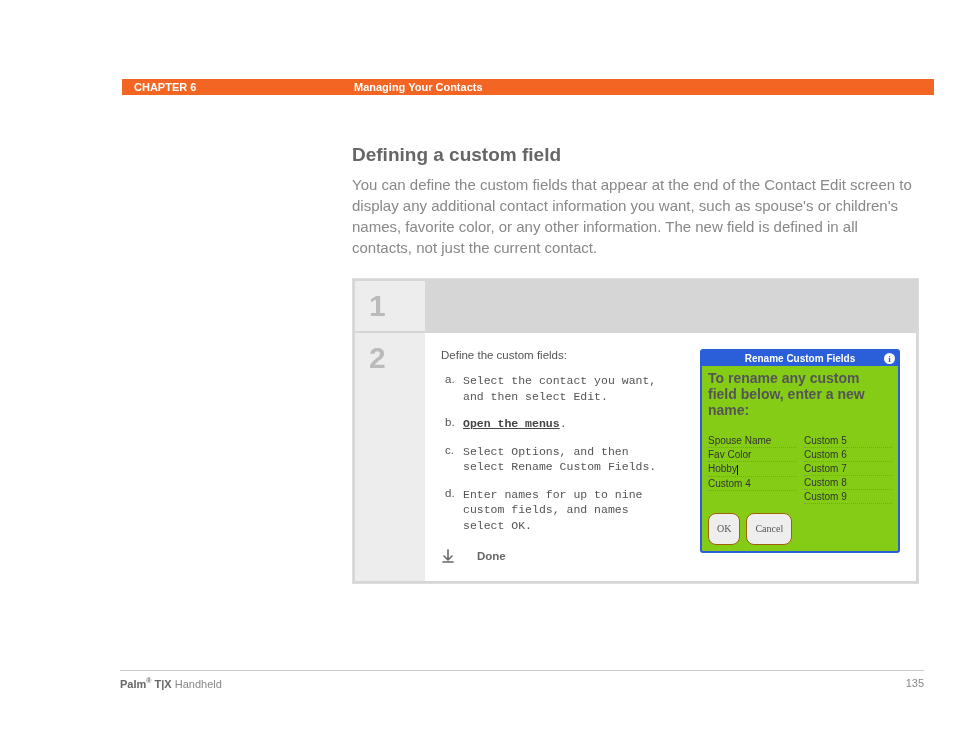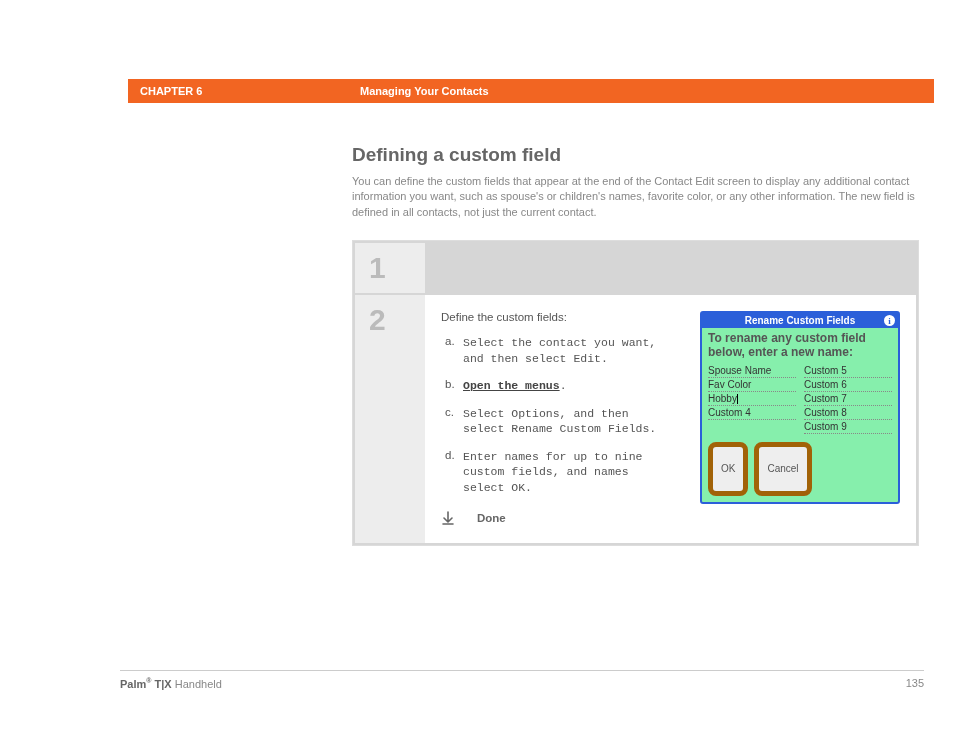--- a/index.html
+++ b/index.html
@@ -1,27 +1,27 @@
 <!DOCTYPE html>
 <html><head>
   <meta charset="utf-8">
   <style>
     * { box-sizing: border-box; margin: 0; padding: 0; }
     body { width: 954px; height: 738px; background: #fff; font-family: Arial, Helvetica, sans-serif; color: #555; position: relative; }
     
-    .header-bar { position: absolute; top: 79px; left: 8px; right: 0; height: 24px; display: flex; }
+    .header-bar { position: absolute; top: 79px; left: 2px; right: 0; height: 16px; display: flex; }
     .header-left-gap { width: 120px; }
     .header-orange { flex: 1; background: #f26522; display: flex; align-items: center; color: #fff; font-size: 11px; font-weight: bold; }
     .chapter-label { padding-left: 12px; width: 232px; }
     .managing-label { }
     .header-right-gap { width: 20px; }
     
     .content { position: absolute; top: 144px; left: 352px; width: 567px; }
     .section-title { font-size: 19px; font-weight: bold; color: #666; margin-bottom: 8px; }
-    .section-desc { font-size: 11px; line-height: 1.4; color: #888; margin-bottom: 20px; }
+    .section-desc { font-size: 15px; line-height: 1.4; color: #888; margin-bottom: 20px; }
     
     .step-container { border: 1px solid #ddd; background: #d6d6d6; }
     .step-row { display: flex; margin: 2px; margin-bottom: 0; }
     .step-row:last-child { margin-bottom: 2px; }
     .step-num-cell { width: 70px; background: #ededed; display: flex; align-items: flex-start; justify-content: flex-start; padding: 10px 14px; }
     .step-num { font-size: 30px; font-weight: bold; color: #bbb; line-height: 1; }
     .step-content-cell { flex: 1; background: #fff; padding: 16px 16px 18px 16px; display: flex; gap: 18px; font-size: 11.5px; color: #555; }
     .step-text { flex: 1; }
     .step-line { display: flex; align-items: center; gap: 4px; }
     .contacts-icon { display: inline-flex; width: 16px; height: 12px; border: 1px solid #555; border-radius: 1px; align-items: center; justify-content: center; font-size: 8px; line-height: 1; position: relative; }
@@ -33,33 +33,33 @@
     .sub-item { display: flex; margin-bottom: 12px; }
     .sub-letter { width: 18px; flex-shrink: 0; }
     .sub-text { flex: 1; line-height: 1.35; padding-right: 10px; font-family: Liberation Mono, monospace; }
     .link-underline { text-decoration: underline; font-weight: bold; color: #444; text-align: center; }
     
     .done-row { display: flex; align-items: center; gap: 22px; margin-top: 16px; font-weight: bold; color: #666; }
     .done-icon { display: inline-flex; width: 14px; height: 14px; align-items: center; justify-content: center; }
     .done-icon svg { width: 14px; height: 14px; }
     
     .palm-screenshot { width: 200px; flex-shrink: 0; }
-    .palm-frame { border: 2px solid #2b5fd9; border-radius: 3px; background: #86efac; font-size: 10px; }
+    .palm-frame { border: 2px solid #2b5fd9; border-radius: 3px; background: #84cc16; font-size: 10px; }
     .palm-title { background: #2b5fd9; color: #fff; font-weight: bold; text-align: center; padding: 2px 4px; position: relative; font-size: 10px; }
     .palm-info-icon { position: absolute; right: 3px; top: 2px; width: 11px; height: 11px; border-radius: 50%; background: #fff; color: #2b5fd9; font-size: 9px; font-weight: bold; display: flex; align-items: center; justify-content: center; font-family: serif; }
     .palm-body { padding: 4px 6px 6px 6px; }
-    .palm-instr { font-weight: bold; font-size: 12px; line-height: 1.15; margin-bottom: 4px; }
+    .palm-instr { font-weight: bold; font-size: 14px; line-height: 1.15; margin-bottom: 16px; }
     .palm-fields { display: flex; gap: 8px; margin-bottom: 8px; align-items: center; }
     .palm-col { flex: 1; }
     .palm-field { font-size: 10px; padding: 1px 0; color: #333; position: relative; }
     .palm-left .palm-field { border-bottom: 1px dotted #888; }
     .palm-right .palm-field { border-bottom: 1px dotted #888; }
     .palm-cursor::after { content: ""; display: inline-block; width: 1px; height: 10px; background: #000; vertical-align: middle; margin-left: 0; }
     .palm-buttons { display: flex; gap: 6px; }
-    .palm-btn { border: 5px solid #a16207; border-radius: 8px; padding: 15px 8px; font-size: 10px; background: #eee; line-height: 1.4; }
+    .palm-btn { border: 1px solid #a16207; border-radius: 8px; padding: 8px 8px; font-size: 10px; background: #eee; line-height: 1.4; font-family: Liberation Serif, serif; }
     
     .footer { position: absolute; top: 670px; left: 120px; right: 30px; border-top: 1px solid #ccc; padding-top: 6px; display: flex; justify-content: space-between; font-size: 11px; color: #888; }
     .footer-left { }
     .footer-left b { font-weight: bold; color: #666; }
     .footer-page { }
     sup { font-size: 7px; vertical-align: super; }
   </style>
 </head>
 <body>
 

